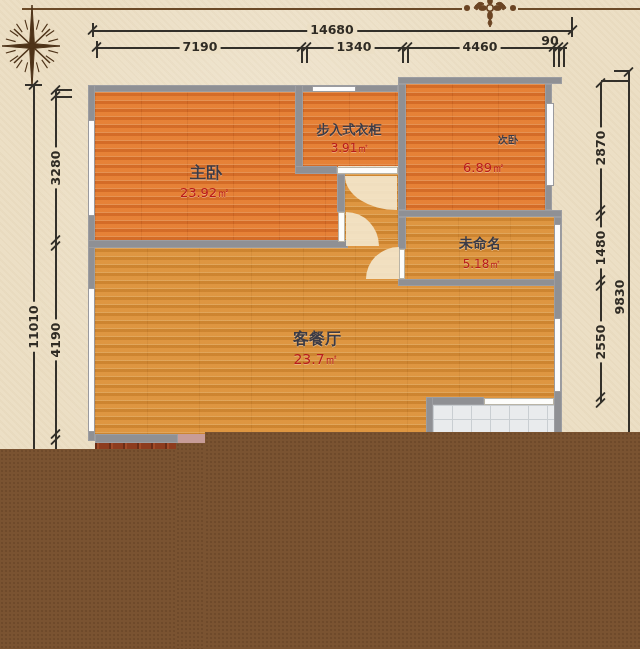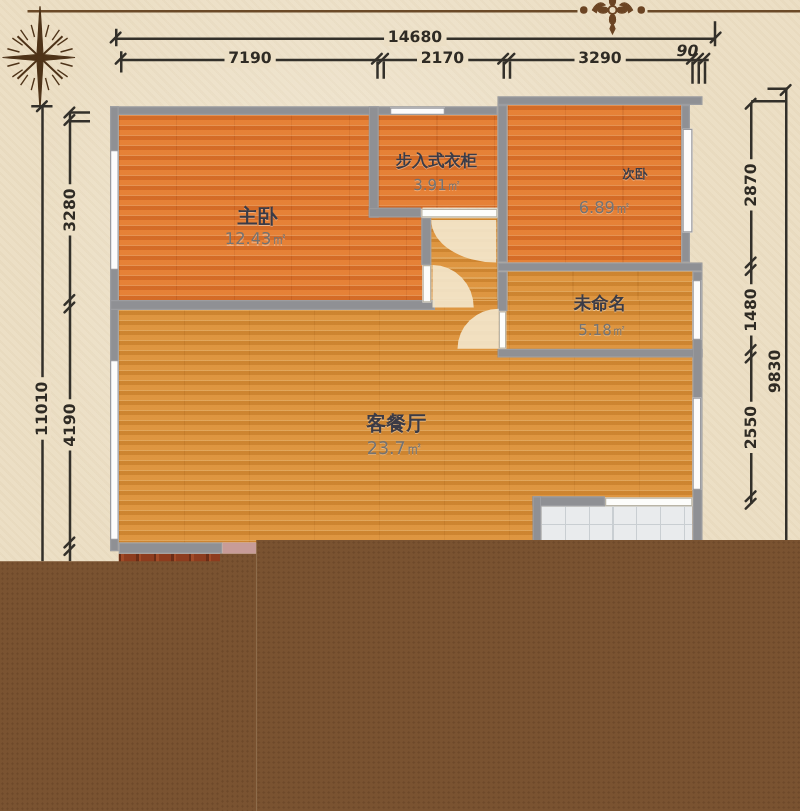--- a/index.html
+++ b/index.html
@@ -30,21 +30,21 @@
   
   .dline{background:#33302a;}
   .tk{width:13px;height:2px;background:#33302a;transform:rotate(-45deg);border-radius:1px;position:absolute;}
   .ov{background:#33302a;position:absolute;}
   .dlab{position:absolute;transform:translate(-50%,-50%);font-size:12.5px;font-weight:bold;
         color:#2f2b24;background:#ecdfc5;padding:0 3px;white-space:nowrap;line-height:1;}
   .dlab.vert{transform:translate(-50%,-50%) rotate(-90deg);}
   
   .rname{position:absolute;transform:translate(-50%,-50%);font-weight:bold;color:#3b3b46;
          white-space:nowrap;text-shadow:0 1px 0 rgba(255,255,255,.35);line-height:1;}
-  .rarea{position:absolute;transform:translate(-50%,-50%);color:#737373;white-space:nowrap;
+  .rarea{position:absolute;transform:translate(-50%,-50%);color:#b91c1c;white-space:nowrap;
          text-shadow:0 1px 0 rgba(255,255,255,.3);line-height:1;}
   .overlay{background-color:#7a5331;background-image:radial-gradient(rgba(40,20,5,.14) 1px, rgba(0,0,0,0) 1px);
          background-size:4px 4px;}
   .pinkseg{background:#c79c98;}
 </style>
 </head>
 <body>
 
 <div class="plan">
 
@@ -129,21 +129,21 @@
 
   <div class="abs arc" style="left:345px;top:176px;width:52px;height:34px;border-bottom-left-radius:100% 100%;"></div>
   <div class="abs arc" style="left:346px;top:212px;width:33px;height:34px;border-top-right-radius:100% 100%;"></div>
   <div class="abs arc" style="left:366px;top:247px;width:33px;height:32px;border-top-left-radius:100% 100%;"></div>
   <div class="abs leaf" style="left:337px;top:167px;width:61px;height:7px;"></div>
   <div class="abs leaf" style="left:338px;top:212px;width:7px;height:30px;"></div>
   <div class="abs leaf" style="left:399px;top:249px;width:6px;height:30px;"></div>
   <div class="abs leaf" style="left:484px;top:398px;width:70px;height:7px;"></div>
 
   <div class="rname" style="left:206px;top:173px;font-size:16px;">主卧</div>
-  <div class="rarea" style="left:205px;top:192px;font-size:13px;">12.43㎡</div>
+  <div class="rarea" style="left:205px;top:192px;font-size:13px;">23.92㎡</div>
   <div class="rname" style="left:349px;top:129px;font-size:13px;">步入式衣柜</div>
   <div class="rarea" style="left:350px;top:148px;font-size:12px;">3.91㎡</div>
   <div class="rname" style="left:484px;top:140px;font-size:10px;margin-left:24px;">次卧</div>
   <div class="rarea" style="left:484px;top:167px;font-size:13px;">6.89㎡</div>
   <div class="rname" style="left:480px;top:243px;font-size:14px;">未命名</div>
   <div class="rarea" style="left:482px;top:264px;font-size:12px;">5.18㎡</div>
   <div class="rname" style="left:317px;top:339px;font-size:16px;">客餐厅</div>
   <div class="rarea" style="left:316px;top:359px;font-size:14px;">23.7㎡</div>
 
   <div class="abs dline" style="left:92px;top:30px;width:480px;height:1.5px;"></div>
@@ -164,23 +164,23 @@
   <div class="tk" style="left:557px;top:46px;"></div>
   <div class="ov" style="left:96px;top:41px;width:1.5px;height:17px;"></div>
   <div class="ov" style="left:301px;top:49px;width:1.5px;height:14px;"></div>
   <div class="ov" style="left:306px;top:49px;width:1.5px;height:14px;"></div>
   <div class="ov" style="left:402px;top:49px;width:1.5px;height:14px;"></div>
   <div class="ov" style="left:407px;top:49px;width:1.5px;height:14px;"></div>
   <div class="ov" style="left:553px;top:49px;width:1.5px;height:18px;"></div>
   <div class="ov" style="left:558px;top:49px;width:1.5px;height:18px;"></div>
   <div class="ov" style="left:563px;top:49px;width:1.5px;height:18px;"></div>
   <div class="dlab" style="left:200px;top:47px;">7190</div>
-  <div class="dlab" style="left:354px;top:47px;">2170</div>
-  <div class="dlab" style="left:480px;top:47px;">3290</div>
-  <div class="dlab" style="left:550px;top:41px;background:none;font-style:italic;">90</div>
+  <div class="dlab" style="left:354px;top:47px;">1340</div>
+  <div class="dlab" style="left:480px;top:47px;">4460</div>
+  <div class="dlab" style="left:550px;top:41px;background:none;">90</div>
 
   <div class="abs dline" style="left:33px;top:85px;width:1.5px;height:364px;"></div>
   <div class="tk" style="left:27px;top:84px;"></div>
   <div class="ov" style="left:25px;top:84px;width:17px;height:1.5px;"></div>
   <div class="dlab vert" style="left:34px;top:327px;">11010</div>
 
   <div class="abs dline" style="left:55px;top:90px;width:1.5px;height:359px;"></div>
   <div class="tk" style="left:49px;top:89px;"></div>
   <div class="tk" style="left:49px;top:95px;"></div>
   <div class="ov" style="left:56px;top:89px;width:16px;height:1.5px;"></div>

